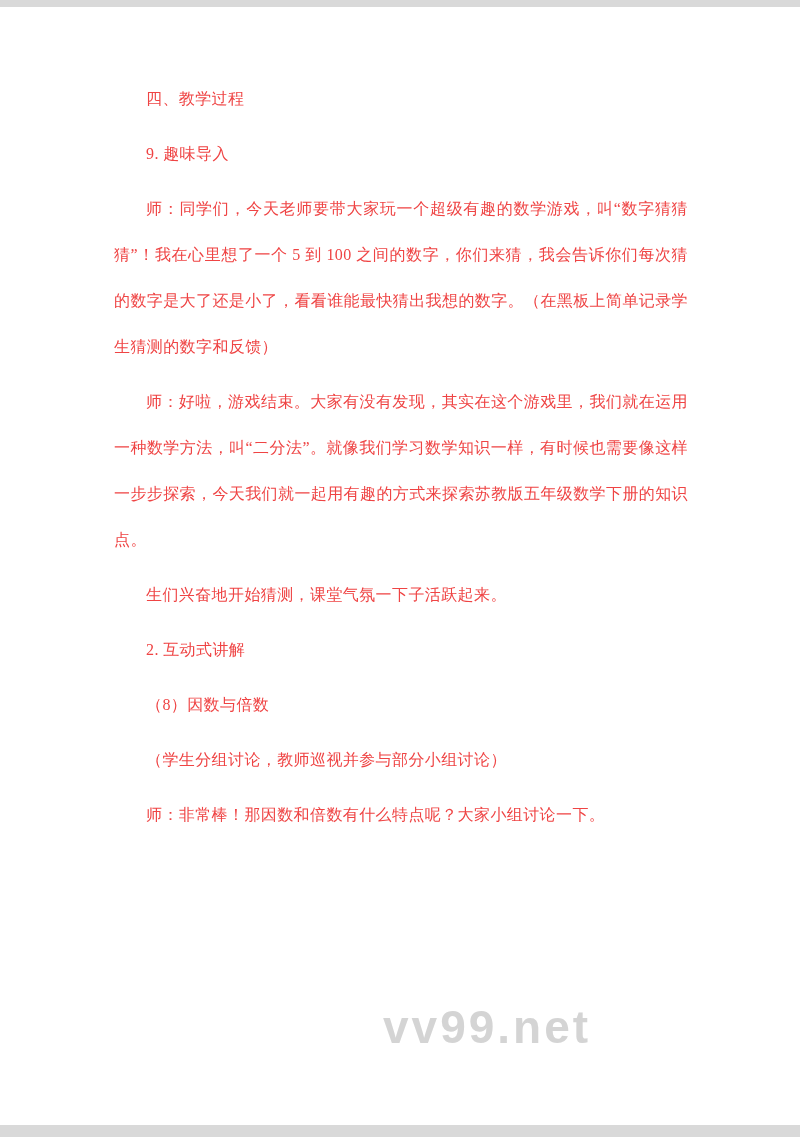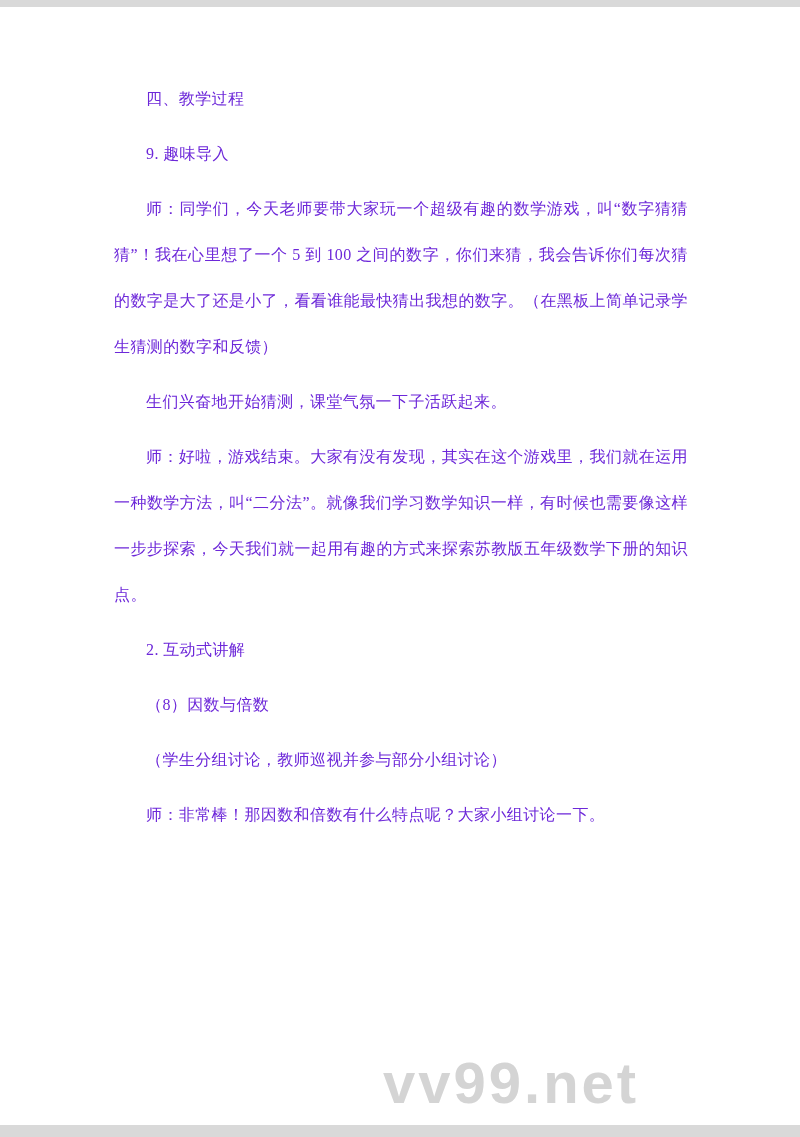--- a/index.html
+++ b/index.html
@@ -21,56 +21,56 @@
     width: 100%;
     background: #d9d9d9;
   }
   .edge-top { top: 0; height: 7px; }
   .edge-bottom { bottom: 0; height: 12px; }
   .content {
     position: absolute;
     top: 76px;
     left: 114px;
     width: 574px;
-    color: #6d28d9;
+    color: #ef4444;
     font-size: 16px;
     line-height: 46px;
     text-align: justify;
     letter-spacing: 0.4px;
   }
   .content p {
     margin: 0 0 9px 0;
     text-indent: 2em;
   }
   .watermark {
     position: absolute;
     left: 383px;
-    top: 1049px;
+    top: 1000px;
     font-family: "Liberation Sans", "DejaVu Sans", sans-serif;
-    font-size: 58px;
+    font-size: 46px;
     font-weight: 700;
     color: #c6c6c6;
     opacity: 0.75;
     letter-spacing: 3px;
     pointer-events: none;
     white-space: nowrap;
   }
 </style>
 </head>
 <body>
 
 <div class="page">
   <div class="edge-strip edge-top"></div>
 
   <div class="content">
     <p>四、教学过程</p>
     <p>9. 趣味导入</p>
     <p>师：同学们，今天老师要带大家玩一个超级有趣的数学游戏，叫“数字猜猜猜”！我在心里想了一个 5 到 100 之间的数字，你们来猜，我会告诉你们每次猜的数字是大了还是小了，看看谁能最快猜出我想的数字。（在黑板上简单记录学生猜测的数字和反馈）</p>
+    <p>师：好啦，游戏结束。大家有没有发现，其实在这个游戏里，我们就在运用一种数学方法，叫“二分法”。就像我们学习数学知识一样，有时候也需要像这样一步步探索，今天我们就一起用有趣的方式来探索苏教版五年级数学下册的知识点。</p>
     <p>生们兴奋地开始猜测，课堂气氛一下子活跃起来。</p>
-    <p>师：好啦，游戏结束。大家有没有发现，其实在这个游戏里，我们就在运用一种数学方法，叫“二分法”。就像我们学习数学知识一样，有时候也需要像这样一步步探索，今天我们就一起用有趣的方式来探索苏教版五年级数学下册的知识点。</p>
     <p>2. 互动式讲解</p>
     <p>（8）因数与倍数</p>
     <p>（学生分组讨论，教师巡视并参与部分小组讨论）</p>
     <p>师：非常棒！那因数和倍数有什么特点呢？大家小组讨论一下。</p>
   </div>
 
   <div class="watermark">vv99.net</div>
 
   <div class="edge-strip edge-bottom"></div>
 </div>

